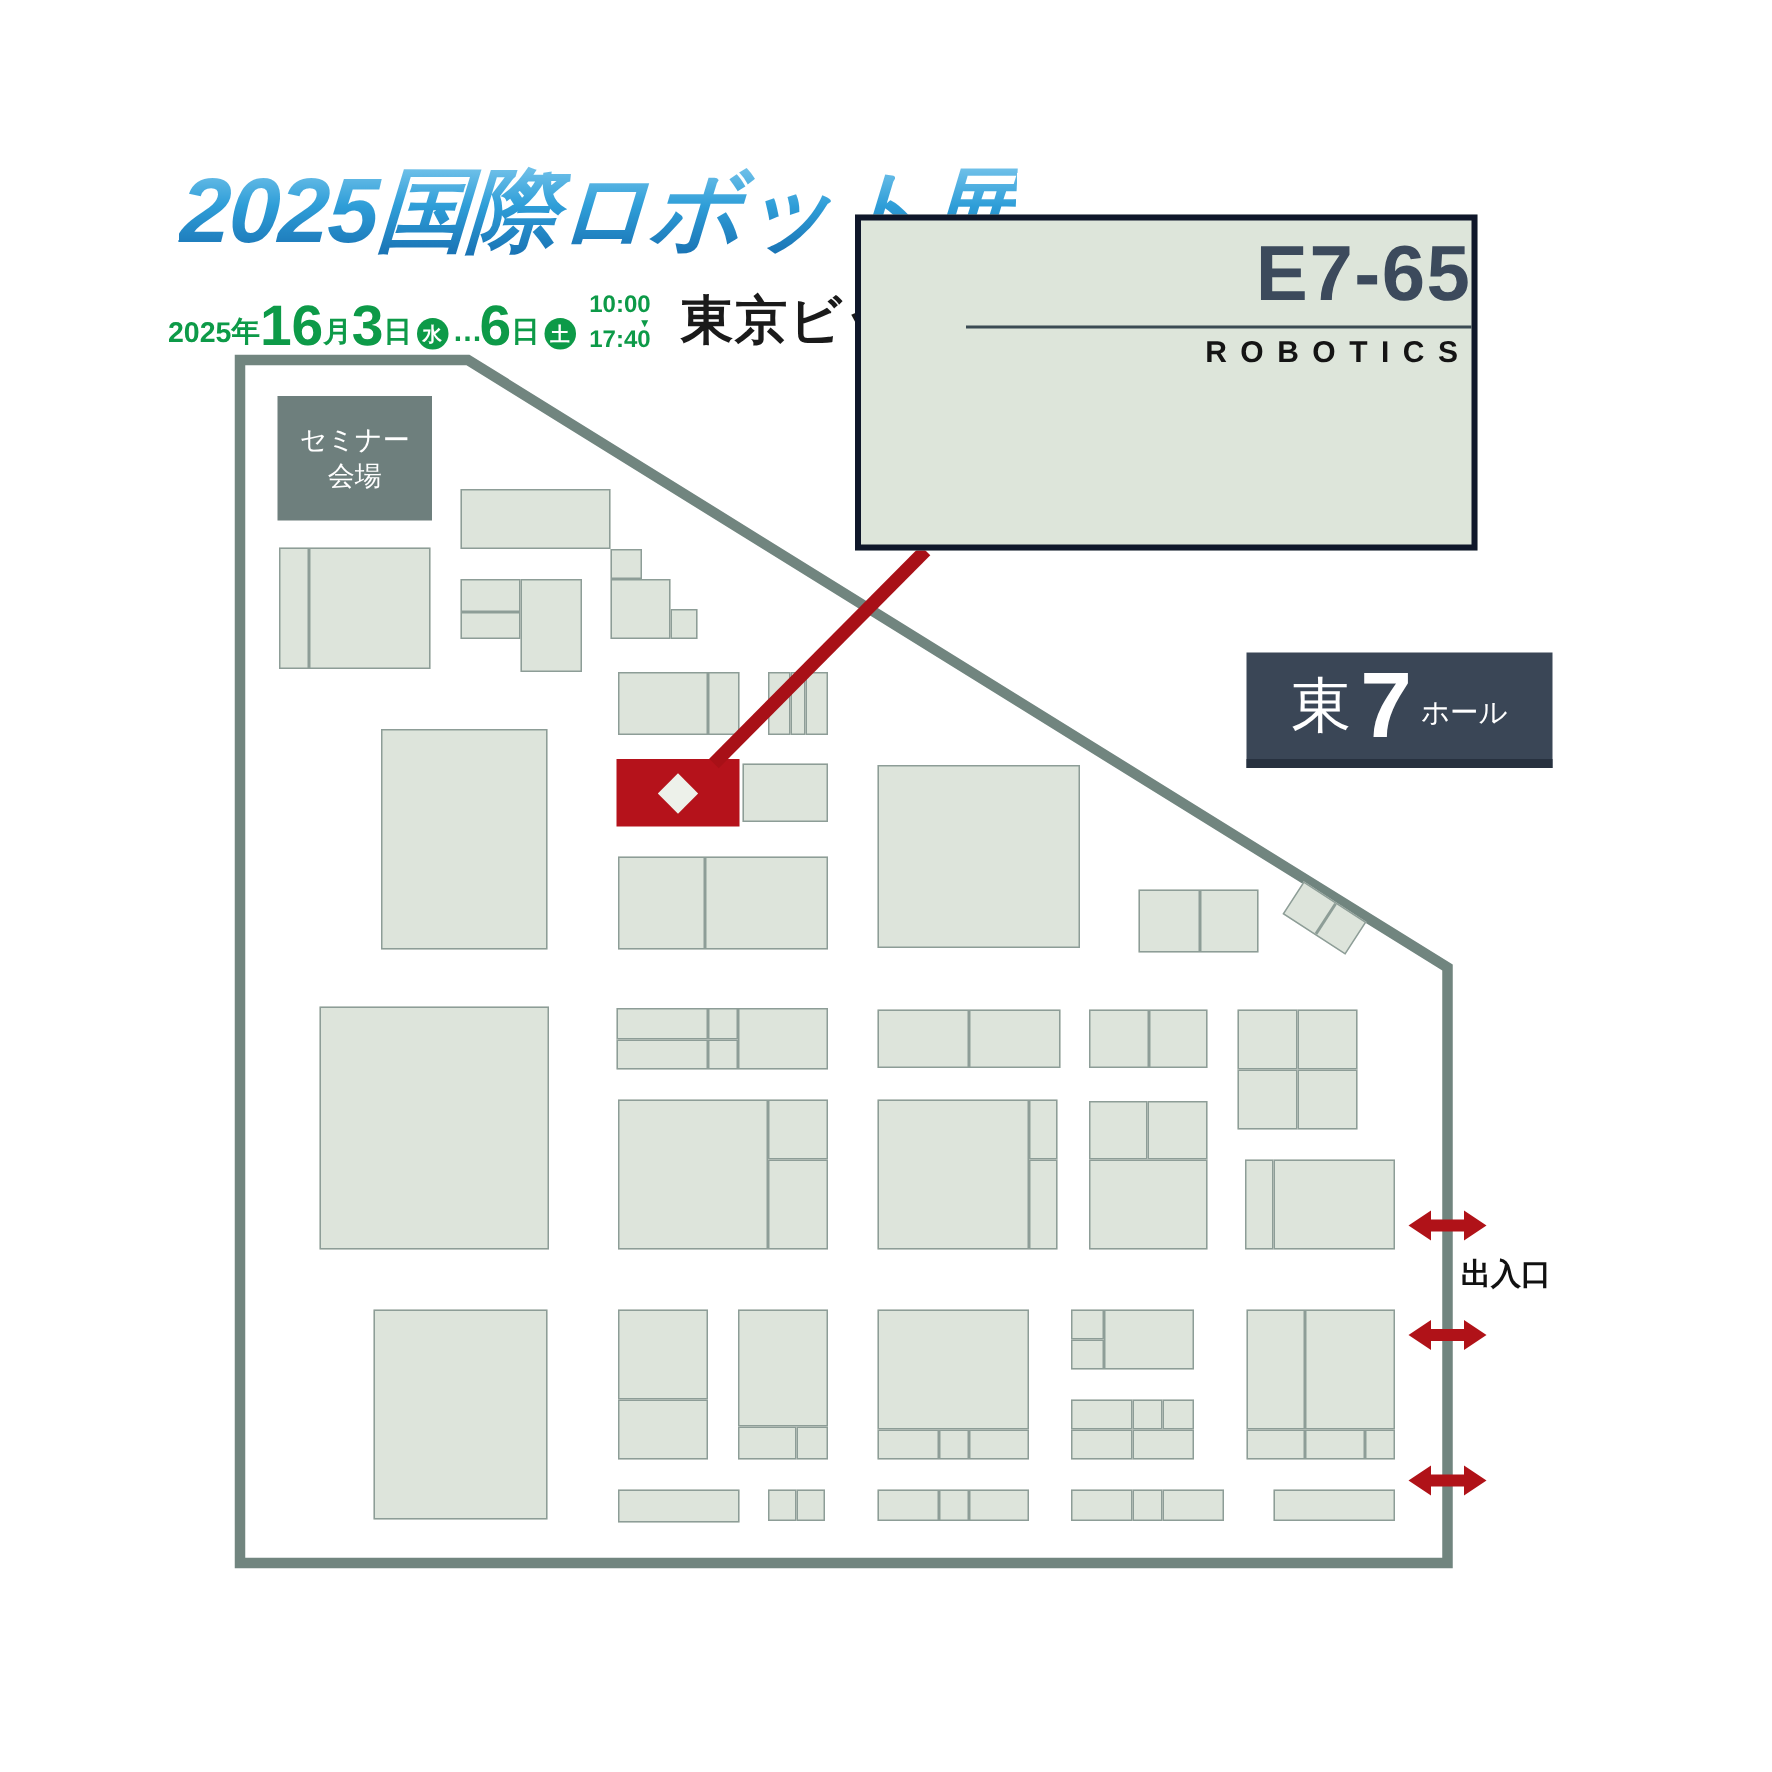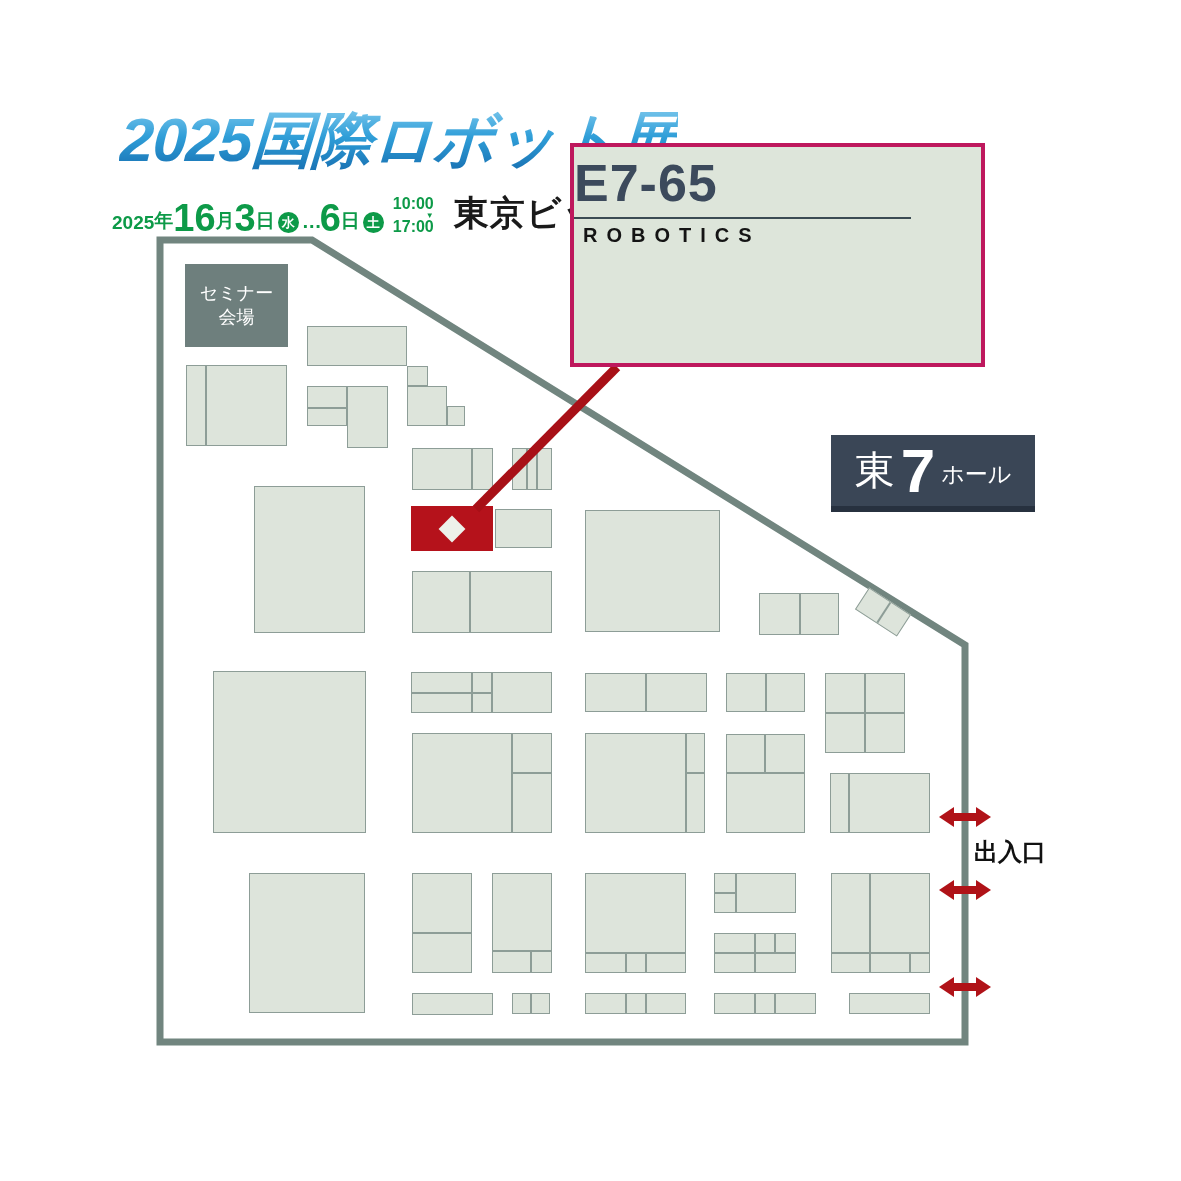--- a/index.html
+++ b/index.html
@@ -33,22 +33,22 @@
     font-size:16px; line-height:1.0; margin:0 6px 2px 6px; font-weight:800;
   }
   .time-block .tiny-arrow { font-size:8px; line-height:0.9; }
   .venue {
     font-size:35px; font-weight:900; color:#1a1a1a; margin-left:14px; letter-spacing:1px;
   }
 
   
   .callout {
     position:absolute; left:570px; top:143px; width:415px; height:224px;
-    background:#dde5da; border:4px solid #be185d; box-sizing:border-box;
-    display:flex; flex-direction:column; align-items:flex-start; z-index:6;
+    background:#dde5da; border:4px solid #0f172a; box-sizing:border-box;
+    display:flex; flex-direction:column; align-items:flex-end; z-index:6;
   }
   .booth-no { margin-top:6px; font-size:52px; font-weight:700; color:#3c4a5c; letter-spacing:1px; }
   .callout-divider { width:337px; height:2px; background:#3b4b53; margin-top:4px; }
   .brand-row { margin-top:14px; display:flex; align-items:center; color:#141414; }
   .e-glyph {
     display:inline-block; position:relative; width:27px; height:34px;
     border-left:11px solid #141414; border-top:11px solid #141414; border-bottom:11px solid #141414;
   }
   .e-glyph .e-diamond {
     position:absolute; left:3px; top:50%; width:19px; height:19px;
@@ -58,21 +58,21 @@
   .brand-sub { font-size:20px; font-weight:700; letter-spacing:9px; color:#141414; margin-top:5px; text-indent:9px; }
 
   
   .hall-badge {
     position:absolute; left:831px; top:435px; width:204px; height:71px;
     background:#3a4656; border-bottom:6px solid #27313f; color:#ffffff;
     display:flex; align-items:center; justify-content:center; z-index:4;
   }
   .hall-prefix { font-size:40px; }
   .hall-number { font-size:62px; font-weight:700; margin:0 6px; line-height:1; }
-  .hall-suffix { font-size:23px; padding-top:8px; }
+  .hall-suffix { font-size:19px; padding-top:8px; }
 
   
   svg.layer { position:absolute; left:0; top:0; z-index:1; pointer-events:none; }
   svg.layer.top { z-index:5; }
   .booth {
     position:absolute; background:#dde4db; border:1.5px solid #8d9d97;
     box-sizing:border-box; z-index:2;
   }
   .booth-rot {
     position:absolute; left:858px; top:599px; width:50px; height:26px;
@@ -84,21 +84,21 @@
   .booth-highlight .diamond {
     position:absolute; left:50%; top:50%; width:19px; height:19px;
     transform:translate(-50%,-50%) rotate(45deg); background:#edf1ea;
   }
   .seminar {
     position:absolute; left:185px; top:264px; width:103px; height:83px;
     background:#6e7f7d; color:#ffffff; display:flex; flex-direction:column;
     align-items:center; justify-content:center; font-size:18px; line-height:1.3; z-index:2;
   }
   .exit-label {
-    position:absolute; left:974px; top:836px; font-size:24px; font-weight:800; color:#111111; z-index:4;
+    position:absolute; left:974px; top:836px; font-size:20px; font-weight:800; color:#111111; z-index:4;
   }
   .exit-arrow { position:absolute; width:52px; height:20px; z-index:4; }
   .exit-arrow::before {
     content:""; position:absolute; left:0; top:0;
     border-top:10px solid transparent; border-bottom:10px solid transparent;
     border-right:15px solid #b01218;
   }
   .exit-arrow::after {
     content:""; position:absolute; right:0; top:0;
     border-top:10px solid transparent; border-bottom:10px solid transparent;
@@ -120,21 +120,21 @@
     <span class="sz-l">3</span>
     <span class="sz-s">日</span>
     <span class="wk">水</span>
     <span class="dots">…</span>
     <span class="sz-l">6</span>
     <span class="sz-s">日</span>
     <span class="wk">土</span>
     <span class="time-block">
       <span>10:00</span>
       <span class="tiny-arrow">▼</span>
-      <span>17:00</span>
+      <span>17:40</span>
     </span>
     <span class="venue">東京ビッグサイト</span>
   </div>
 
   <svg class="layer" width="1181" height="1181">
     <polygon id="outline-poly" fill="none" stroke="#71857f" stroke-width="7" stroke-linejoin="miter" points="160,240 312,240 965,645 965,1042 160,1042"></polygon>
   </svg>
 
   <div id="booth-layer">
       <div class="booth" style="left: 186px; top: 365px; width: 20px; height: 81px;"></div>

